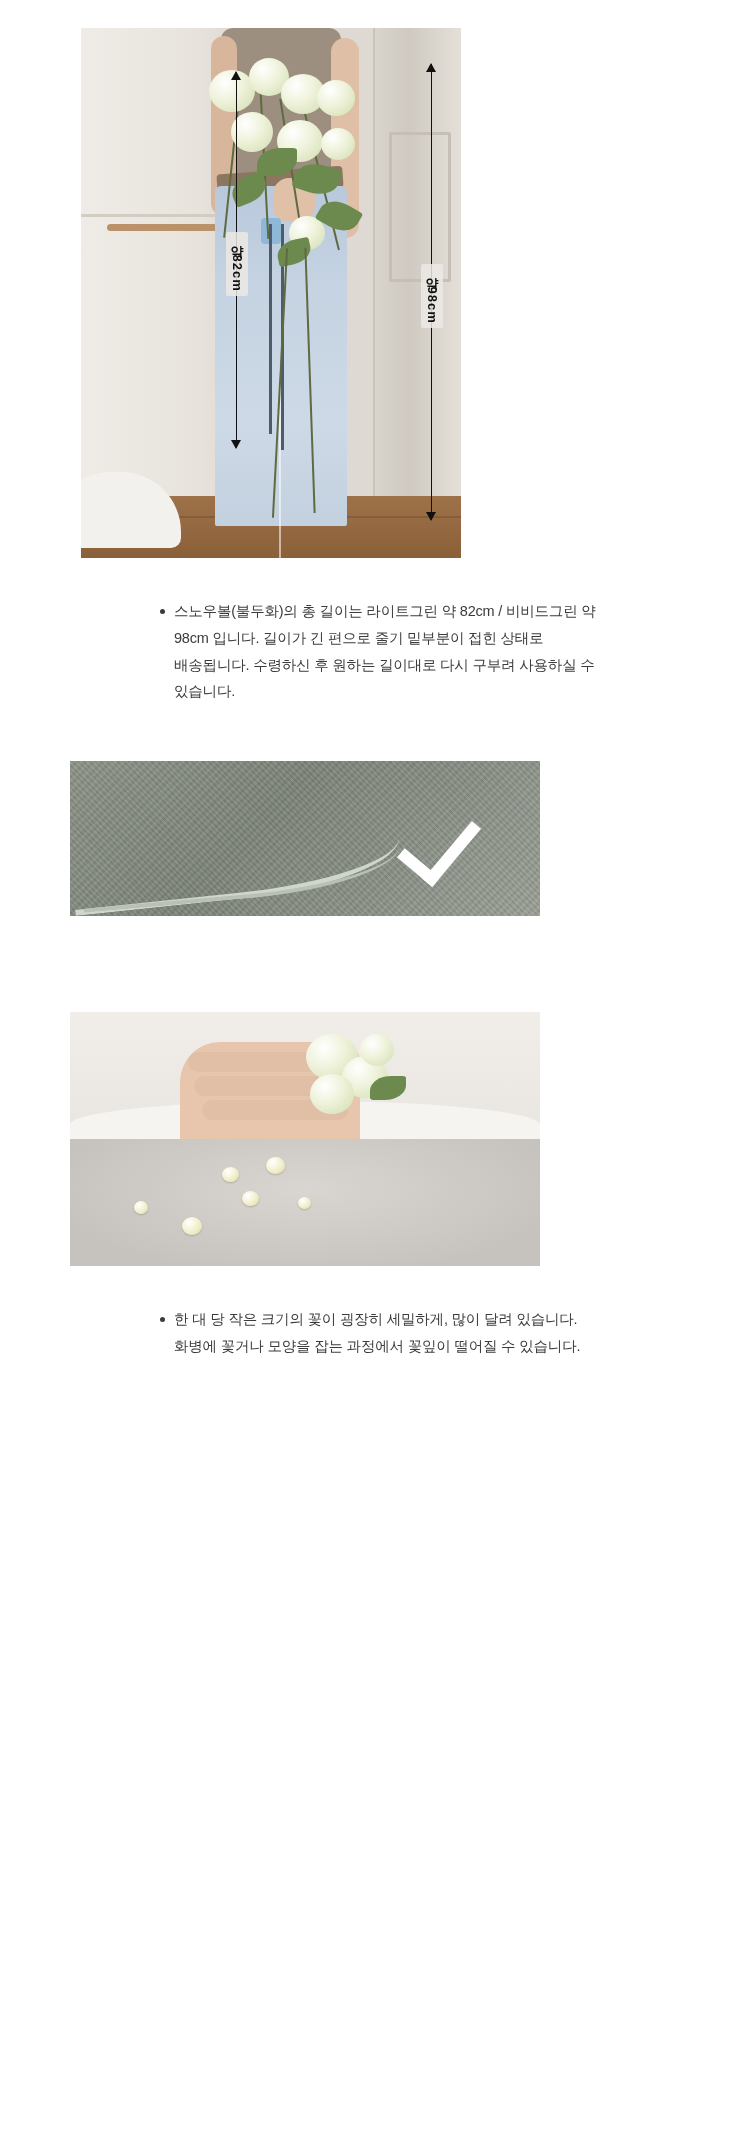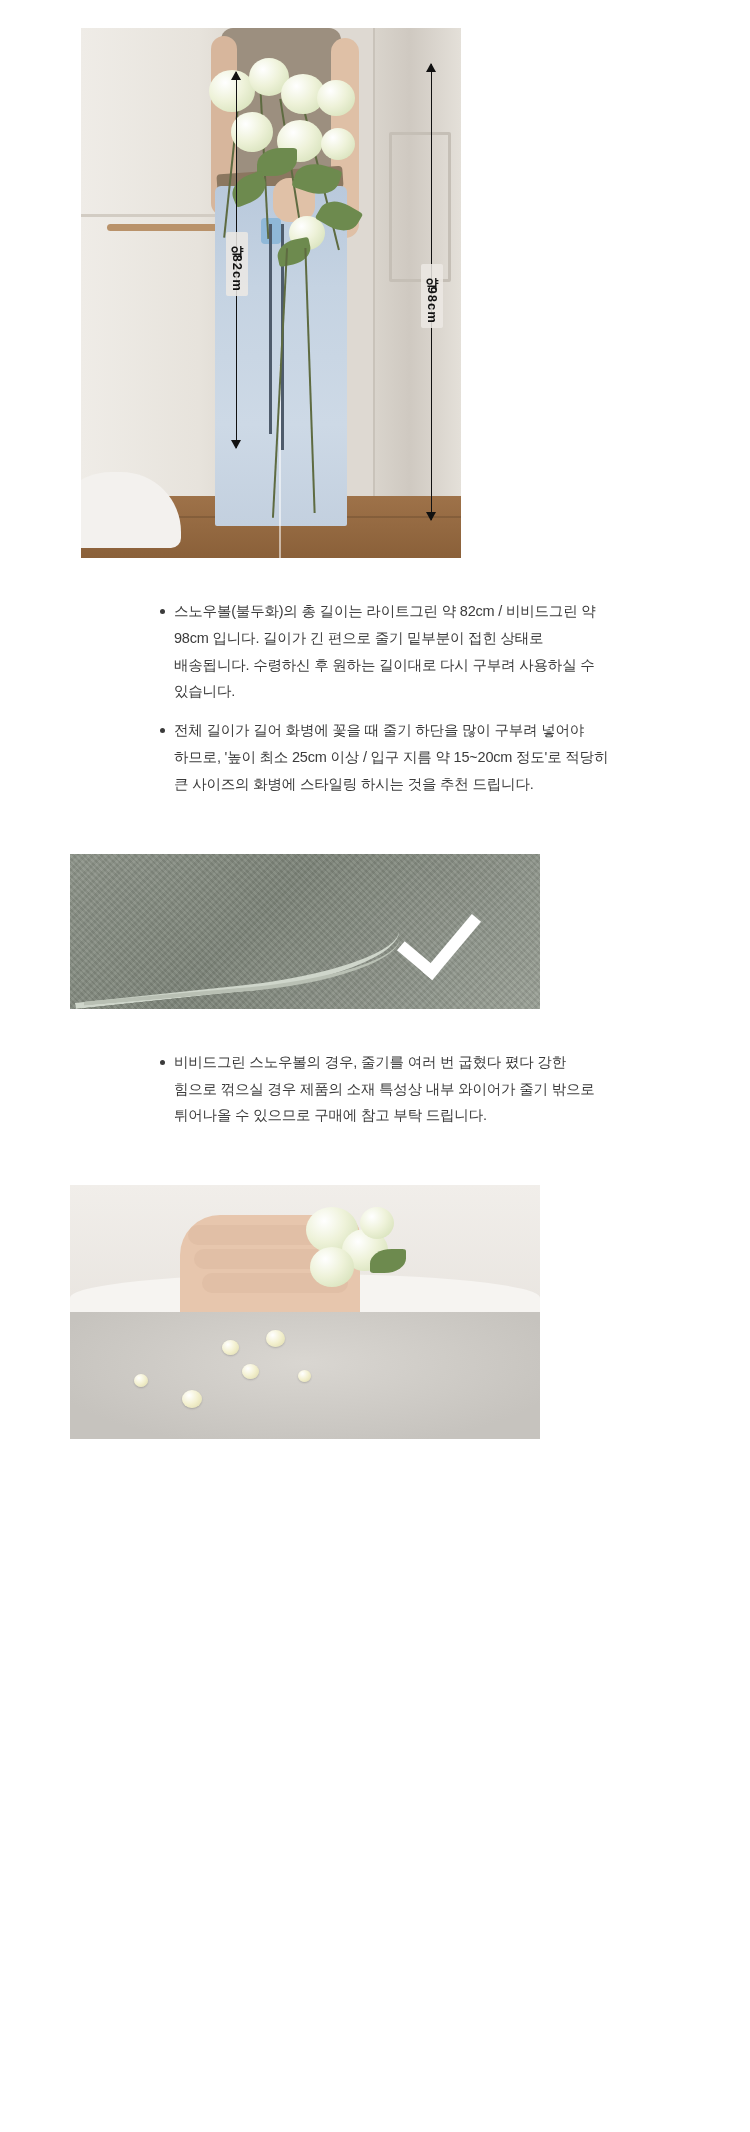--- a/index.html
+++ b/index.html
@@ -348,40 +348,34 @@
       <div class="cap-bot"></div>
       <div class="meas-label meas-label-bg" style="top:200px;">약 98cm</div>
     </div>
   </div>
 
   <div class="spacer-40"></div>
 
   <div class="text-block">
     <ul class="bullets">
       <li>스노우볼(불두화)의 총 길이는 라이트그린 약 82cm / 비비드그린 약 98cm 입니다. 길이가 긴 편으로 줄기 밑부분이 접힌 상태로 배송됩니다. 수령하신 후 원하는 길이대로 다시 구부려 사용하실 수 있습니다.</li>
-      <li>전체 길이가 길어 화병에 꽃을 때 줄기 하단을 많이 구부려 넣어야 하므로, '높이 최소 25cm 이상 / 입구 지름 약 15~20cm 정도'로 적당히 큰 사이즈의 화병에 스타일링 하시는 것을 추천 드립니다.</li>
     </ul>
   </div>
 
   <div class="spacer-56"></div>
 
   <div class="photo-block photo-2">
     <div class="fabric-noise"></div>
     <div class="wire-strand"></div>
     <div class="wire-strand2"></div>
     <div class="checkmark"></div>
   </div>
 
   <div class="spacer-40"></div>
 
-  <div class="text-block">
-    <ul class="bullets">
-      <li>비비드그린 스노우볼의 경우, 줄기를 여러 번 굽혔다 폈다 강한 힘으로 꺾으실 경우 제품의 소재 특성상 내부 와이어가 줄기 밖으로 튀어나올 수 있으므로 구매에 참고 부탁 드립니다.</li>
-    </ul>
-  </div>
 
   <div class="spacer-56"></div>
 
   <div class="photo-block photo-3">
     <div class="p3-cloth"></div>
     <div class="p3-hand"></div>
     <div class="p3-finger" style="left:118px; top:40px; width:150px; height:20px;"></div>
     <div class="p3-finger" style="left:124px; top:64px; width:150px; height:20px;"></div>
     <div class="p3-finger" style="left:132px; top:88px; width:146px; height:20px;"></div>
     <div class="fl" style="left:236px; top:22px; width:52px; height:46px;"></div>
@@ -396,15 +390,20 @@
     <div class="petal" style="left:152px; top:28px; width:17px; height:15px;"></div>
     <div class="petal" style="left:196px; top:18px; width:19px; height:17px;"></div>
     <div class="petal" style="left:172px; top:52px; width:17px; height:15px;"></div>
     <div class="petal" style="left:112px; top:78px; width:20px; height:18px;"></div>
     <div class="petal" style="left:64px; top:62px; width:14px; height:13px;"></div>
     <div class="petal" style="left:228px; top:58px; width:13px; height:12px;"></div>
   </div>
 
   <div class="spacer-40"></div>
 
+  <div class="text-block">
+    <ul class="bullets">
+      <li>한 대 당 작은 크기의 꽃이 굉장히 세밀하게, 많이 달려 있습니다. 화병에 꽃거나 모양을 잡는 과정에서 꽃잎이 떨어질 수 있습니다.</li>
+    </ul>
+  </div>
 
   <div class="spacer-30"></div>
 </div>
 
 </body></html>

